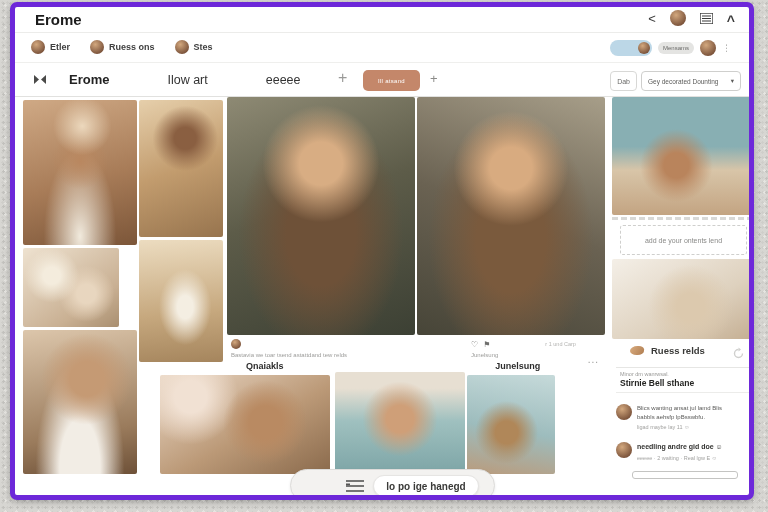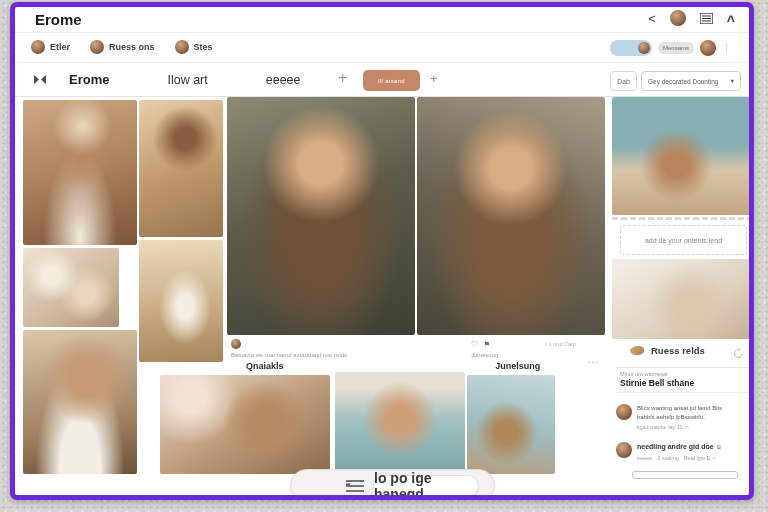--- a/index.html
+++ b/index.html
@@ -132,21 +132,21 @@
   .cmt-text.strong { font-size:7px; color:#333331; font-weight:bold; }
   .cmt-meta { font-size:5.5px; color:#a2a2a0; margin-top:3px; white-space:nowrap; }
   .cmt-input { position:absolute; left:16px; top:103px; width:106px; height:8px; border:1px solid #c4c4c2; border-radius:3px; background:#fff; }
   .cmt-scroll { position:absolute; right:-2px; top:38px; width:3px; height:54px; border-radius:2px; background:#d8d8d6; }
   
   .bbar { position:absolute; left:275px; top:462px; width:205px; height:33px;
     background:#f3f2f0; border:1px solid #dddcda; border-radius:17px; box-shadow:0 1px 3px rgba(0,0,0,.08); }
   .bbar-list { position:absolute; left:55px; top:9px; }
   .bbar-pill { position:absolute; left:82px; top:5px; width:106px; height:22px; background:#fff;
     border:1px solid #e6e5e3; border-radius:11px; box-shadow:0 1px 2px rgba(0,0,0,.08);
-    display:flex; align-items:center; justify-content:center; font-size:14px; font-weight:bold; color:#3a3a38; }
+    display:flex; align-items:center; justify-content:center; font-size:10px; font-weight:bold; color:#3a3a38; }
 </style>
 </head>
 <body>
 
 <div class="window">
 
   <div class="hdr">
     <div class="hdr-title">Erome</div>
     <div class="hdr-right">
       <span class="glyph">&lt;</span>

